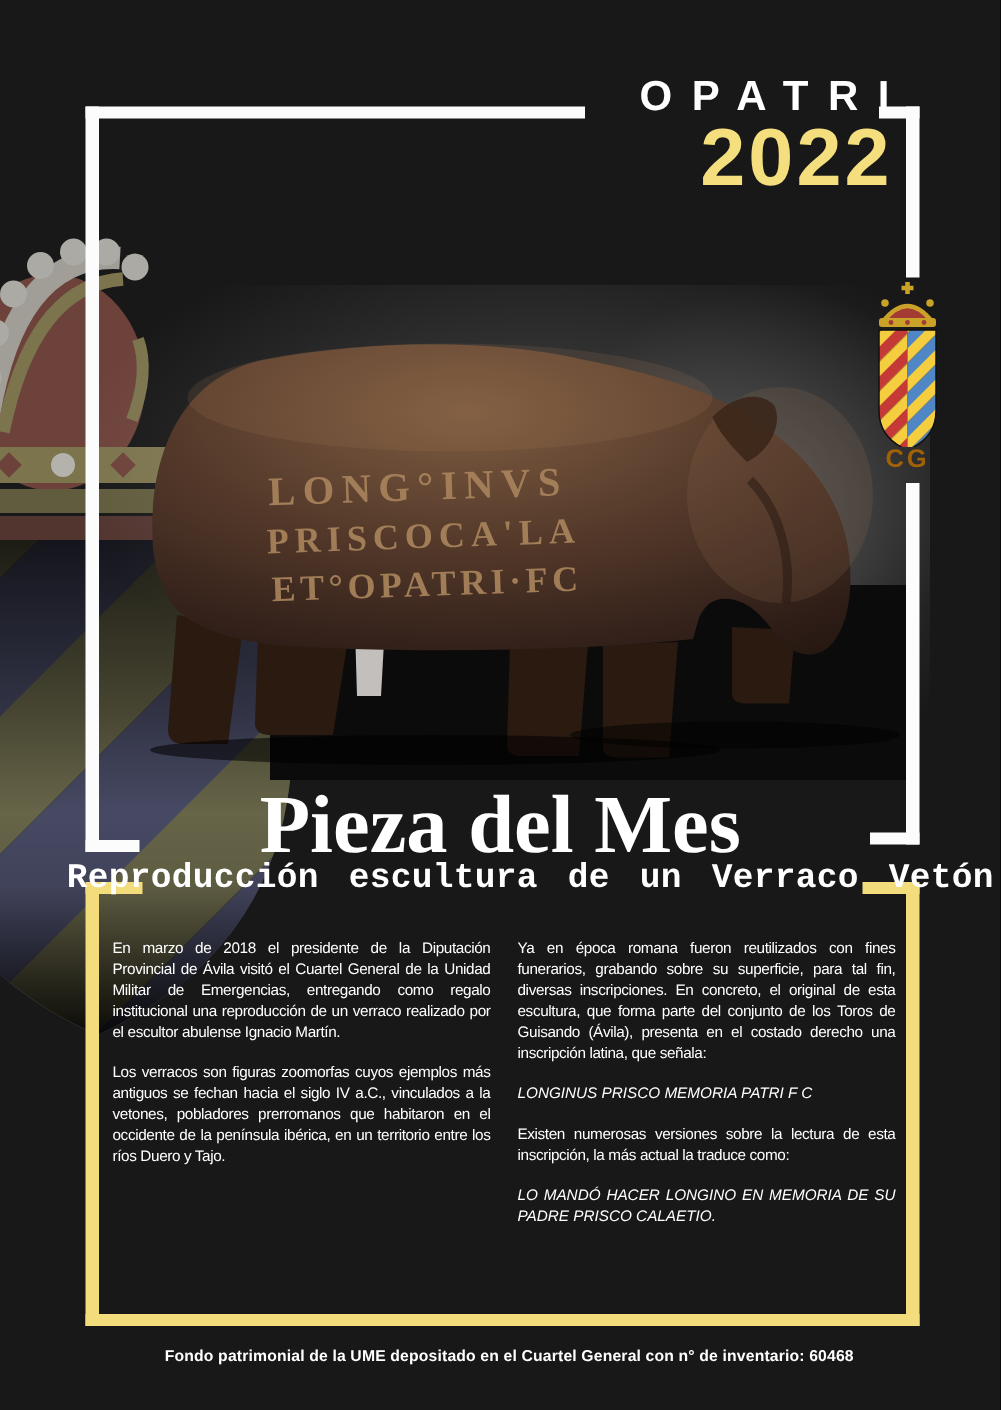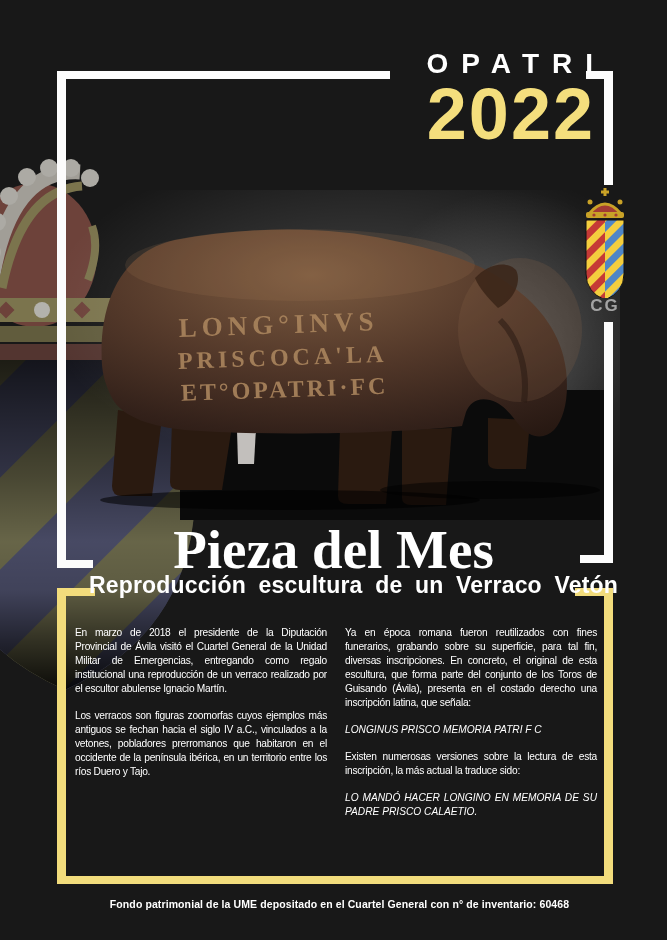--- a/index.html
+++ b/index.html
@@ -15,39 +15,39 @@
   .wf{position:absolute;background:#fcfcfc;}
   .yf{position:absolute;background:#F2DC7C;}
 
   
   .month-year{position:absolute;top:50px;right:74px;text-align:right;}
   .month{
     font-size:28px;font-weight:bold;color:#fff;
     letter-spacing:13px;margin-right:-13px;line-height:1;
   }
   .year{
-    font-size:72px;font-weight:bold;color:#F4DE7D;
+    font-size:54px;font-weight:bold;color:#F4DE7D;
     letter-spacing:2px;margin-right:-2px;line-height:0.95;margin-top:2px;text-align:right;
   }
 
   
   .cg-label{
     position:absolute;left:572px;top:296px;width:66px;text-align:center;
-    color:#a3a3a3;font-weight:bold;font-size:17px;letter-spacing:2px;
+    color:#a16207;font-weight:bold;font-size:17px;letter-spacing:2px;
   }
 
   
   .title{
     position:absolute;left:0;right:0;top:521px;text-align:center;
     font-family:"Liberation Serif",serif;font-weight:bold;
     font-size:55px;line-height:1.05;color:#fff;
   }
   .subtitle{
     position:absolute;left:0;right:0;top:572px;text-align:center;
-    font-family:Liberation Sans, sans-serif;font-weight:bold;
+    font-family:Liberation Mono, monospace;font-weight:bold;
     font-size:23px;color:#fff;word-spacing:6px;letter-spacing:.2px;margin-left:40px;
   }
 
   
   .columns{
     position:absolute;left:75px;top:626px;width:522px;
     display:flex;gap:18px;
   }
   .col{width:252px;font-size:10.2px;line-height:14px;text-align:justify;
        letter-spacing:-0.25px;color:#fff;}
@@ -221,20 +221,20 @@
   <div class="subtitle">Reproducción escultura de un Verraco Vetón</div>
 
   <div class="columns">
     <div class="col">
       <p>En marzo de 2018 el presidente de la Diputación Provincial de Ávila visitó el Cuartel General de la Unidad Militar de Emergencias, entregando como regalo institucional una reproducción de un verraco realizado por el escultor abulense Ignacio Martín.</p>
       <p>Los verracos son figuras zoomorfas cuyos ejemplos más antiguos se fechan hacia el siglo IV a.C., vinculados a la vetones, pobladores prerromanos que habitaron en el occidente de la península ibérica, en un territorio entre los ríos Duero y Tajo.</p>
     </div>
     <div class="col">
       <p>Ya en época romana fueron reutilizados con fines funerarios, grabando sobre su superficie, para tal fin, diversas inscripciones. En concreto, el original de esta escultura, que forma parte del conjunto de los Toros de Guisando (Ávila), presenta en el costado derecho una inscripción latina, que señala:</p>
       <p class="latin">LONGINUS PRISCO MEMORIA PATRI F C</p>
-      <p>Existen numerosas versiones sobre la lectura de esta inscripción, la más actual la traduce sido:</p>
+      <p>Existen numerosas versiones sobre la lectura de esta inscripción, la más actual la traduce como:</p>
       <p class="latin">LO MANDÓ HACER LONGINO EN MEMORIA DE SU PADRE PRISCO CALAETIO.</p>
     </div>
   </div>
 
   <div class="footer">Fondo patrimonial de la UME depositado en el Cuartel General con n° de inventario: 60468</div>
 
 </div>
 
 </body></html>

